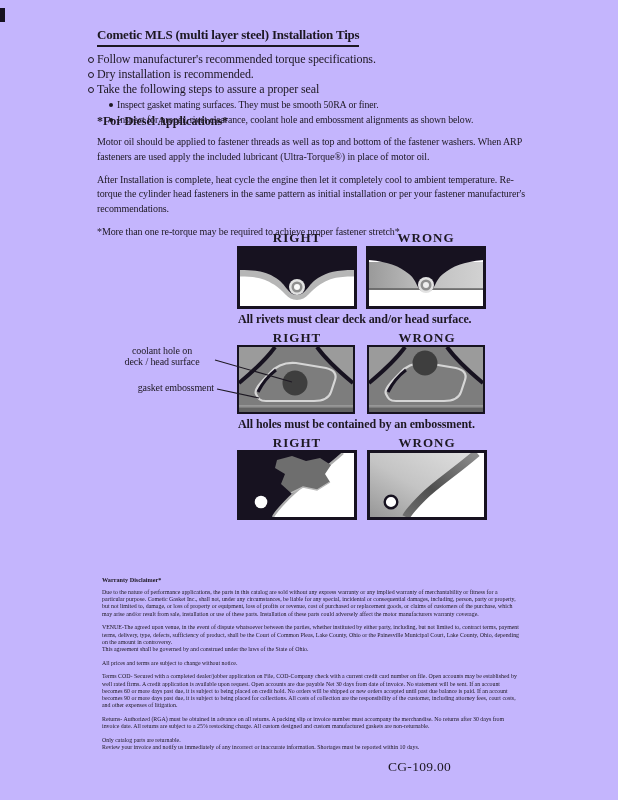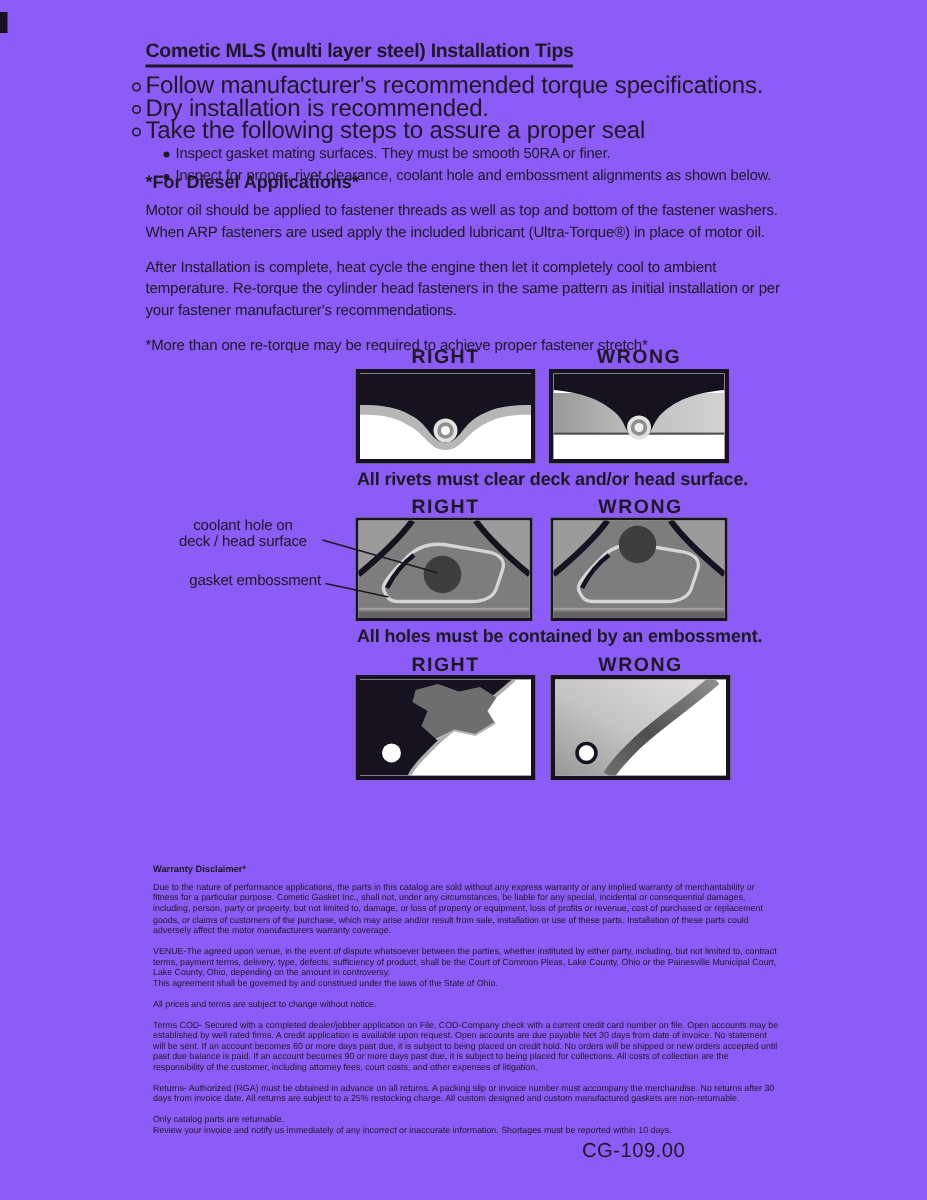--- a/index.html
+++ b/index.html
@@ -1,28 +1,28 @@
 <!DOCTYPE html>
 <html><head>
 <meta charset="utf-8">
 <style>
   html,body{margin:0;padding:0;background:#e8e8e8;}
   .page{
-    position:relative;width:618px;height:800px;background:#8b5cf6;
-    font-family:Liberation Sans, sans-serif;color:#1d1822;
+    position:relative;width:618px;height:800px;background:#c4b5fd;
+    font-family:Liberation Serif, serif;color:#1d1822;
     overflow:hidden;margin:0 auto;
   }
   .abs{position:absolute;}
   
   .corner-mark{left:0;top:8px;width:5px;height:14px;background:#171220;}
   
   .header{left:86px;top:25px;width:446px;}
   .doc-title{margin-left:11px;display:inline-block;font-size:13px;font-weight:bold;
     letter-spacing:-0.2px;border-bottom:2px solid #1d1822;padding-bottom:2px;margin-bottom:5px;}
-  .bullet-row{display:flex;font-size:16px;letter-spacing:-0.1px;line-height:15px;}
+  .bullet-row{display:flex;font-size:12px;letter-spacing:-0.1px;line-height:15px;}
   .bullet-marker{width:11px;flex:0 0 11px;position:relative;}
   .bullet-marker .ring{position:absolute;left:2px;top:5px;width:4px;height:4px;border:1px solid #1d1822;border-radius:50%;}
   .sub-row{display:flex;margin-left:22px;font-size:9.8px;letter-spacing:-0.1px;line-height:15px;}
   .sub-marker{width:9px;flex:0 0 9px;position:relative;}
   .sub-marker .dot{position:absolute;left:1px;top:5.5px;width:4px;height:4px;background:#1d1822;border-radius:50%;}
   
   .diesel{left:97px;top:114px;width:432px;}
   .diesel h2{margin:0 0 6px 0;font-size:12px;font-weight:bold;}
   .diesel p{margin:0 0 8px 0;font-size:10px;letter-spacing:-0.1px;line-height:14.8px;}
   

